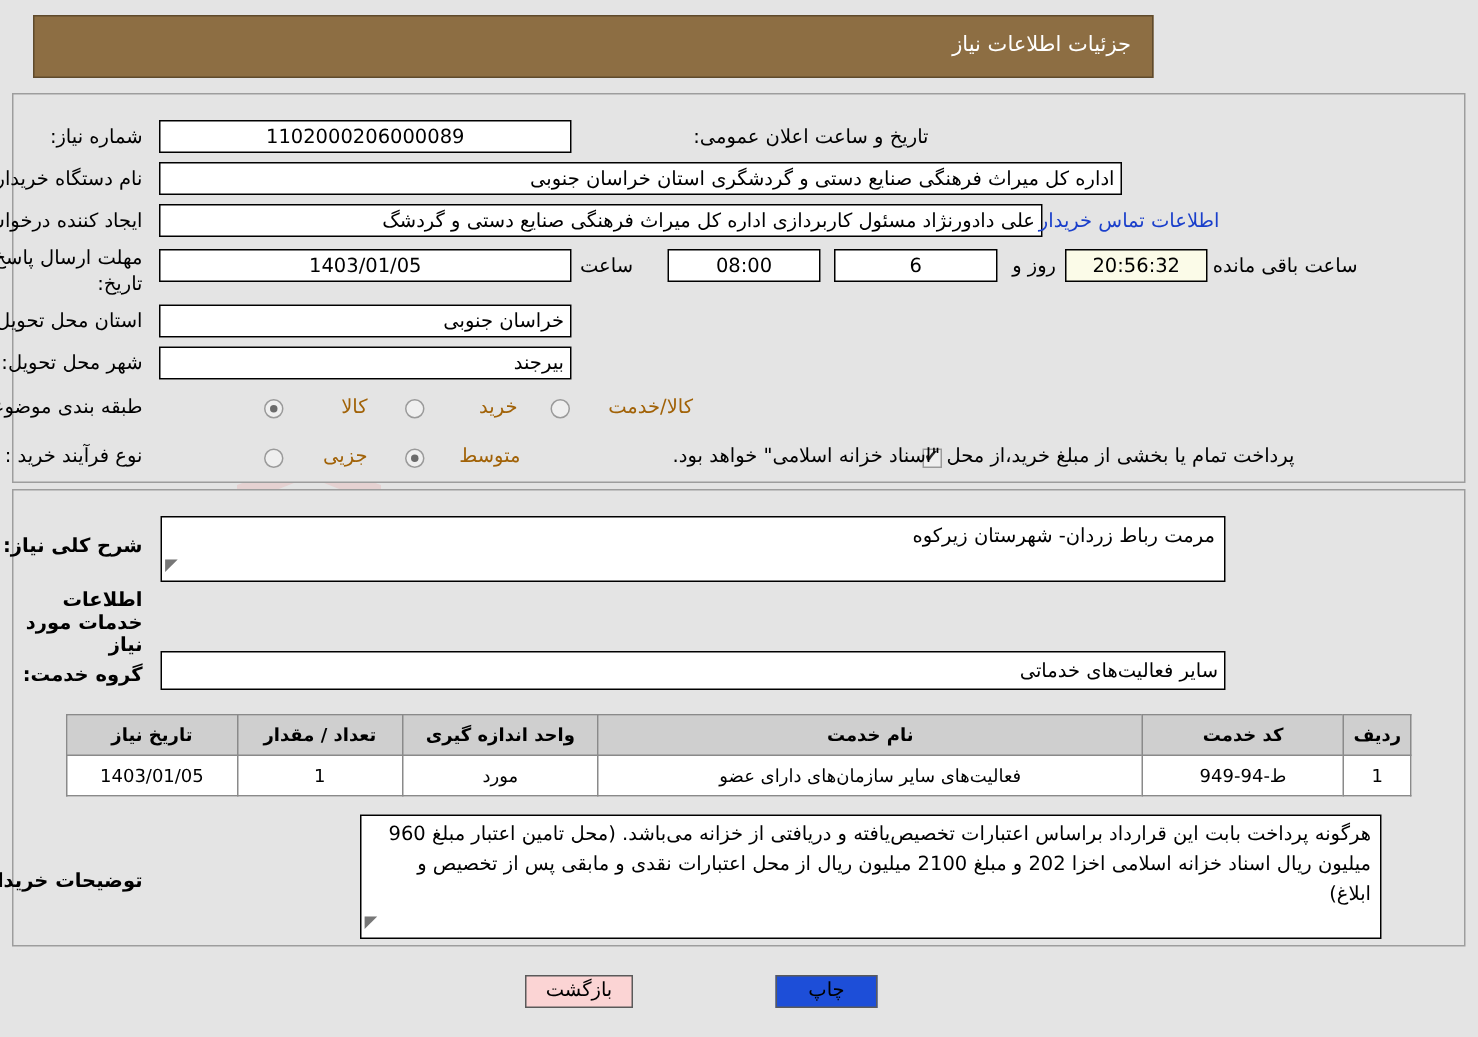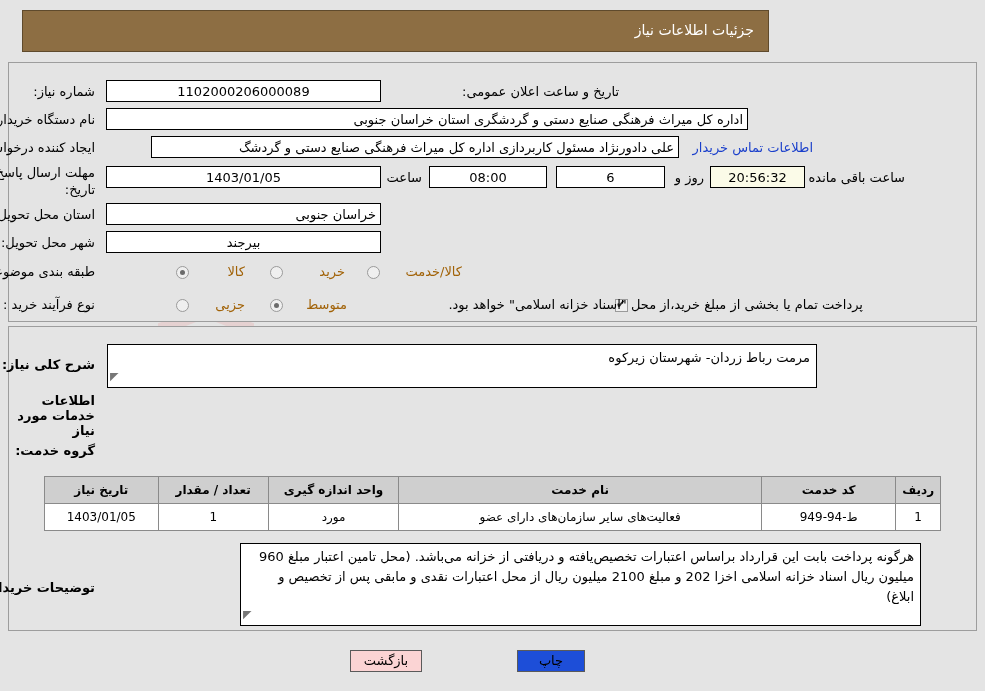--- a/index.html
+++ b/index.html
@@ -259,40 +259,40 @@
 
   <div class="lbl" style="right:890px; top:84px;">شماره نیاز:</div>
   <div class="fld center" style="right:604px; top:80px; width:275px;">1102000206000089</div>
 
   <div class="lbl" style="right:366px; top:84px;">تاریخ و ساعت اعلان عمومی:</div>
 
   <div class="lbl" style="right:890px; top:112px;">نام دستگاه خریدار:</div>
   <div class="fld right" style="right:237px; top:108px; width:642px;">اداره کل میراث فرهنگی  صنایع دستی و گردشگری استان خراسان جنوبی</div>
 
   <div class="lbl" style="right:890px; top:140px;">ایجاد کننده درخواست:</div>
-  <div class="fld right" style="right:306px; top:136px; width:528px;">علی دادورنژاد مسئول کاربردازی اداره کل میراث فرهنگی  صنایع دستی و گردشگ</div>
+  <div class="fld right" style="right:290px; top:136px; width:589px;">علی دادورنژاد مسئول کاربردازی اداره کل میراث فرهنگی  صنایع دستی و گردشگ</div>
   <div class="link" style="right:172px; top:140px;">اطلاعات تماس خریدار</div>
 
   <div class="lbl" style="right:890px; top:165px;">مهلت ارسال پاسخ: تا</div>
   <div class="lbl" style="right:890px; top:182px;">تاریخ:</div>
   <div class="fld center" style="right:604px; top:166px; width:275px;">1403/01/05</div>
 
   <div class="lbl" style="right:563px; top:170px;">ساعت</div>
-  <div class="fld center" style="right:438px; top:166px; width:118px;">08:00</div>
+  <div class="fld center" style="right:438px; top:166px; width:102px;">08:00</div>
 
   <div class="fld center" style="right:320px; top:166px; width:109px;">6</div>
   <div class="lbl" style="right:281px; top:170px;">روز و</div>
   <div class="fld cream center" style="right:180px; top:166px; width:95px;">20:56:32</div>
   <div class="lbl" style="right:80px; top:170px;">ساعت باقی مانده</div>
 
   <div class="lbl" style="right:890px; top:207px;">استان محل تحویل:</div>
   <div class="fld right" style="right:604px; top:203px; width:275px;">خراسان جنوبی</div>
 
   <div class="lbl" style="right:890px; top:235px;">شهر محل تحویل:</div>
-  <div class="fld right" style="right:604px; top:231px; width:275px;text-align:center;">بیرجند</div>
+  <div class="fld right" style="right:604px; top:231px; width:275px;">بیرجند</div>
 
   <div class="lbl" style="right:890px; top:264px;">طبقه بندی موضوعی:</div>
 
   <div class="radio on" style="right:796px; top:266px;"></div>
   <div class="radio-lbl" style="right:740px; top:264px;">کالا</div>
 
   <div class="radio" style="right:702px; top:266px;"></div>
   <div class="radio-lbl" style="right:640px; top:264px;">خرید</div>
 
   <div class="radio" style="right:605px; top:266px;"></div>
@@ -313,20 +313,21 @@
 
   <div class="lbl lbl-b" style="right:890px; top:357px;">شرح کلی نیاز:</div>
   <div class="ta" style="right:168px; top:344px; width:710px; height:44px;">
     <span>مرمت رباط زردان- شهرستان زیرکوه</span>
     <span class="grip">◥</span>
   </div>
 
   <div class="section-title" style="right:890px; top:393px;">اطلاعات خدمات مورد نیاز</div>
 
   <div class="lbl lbl-b" style="right:890px; top:443px;">گروه خدمت:</div>
+  <div class="fld right" style="right:168px; top:434px; width:710px; height:26px; line-height:23px;">سایر فعالیت‌های خدماتی</div>
 
   <table class="tbl">
     <thead>
       <tr>
         <th style="width:36px">ردیف</th>
         <th style="width:132px">کد خدمت</th>
         <th style="width:383px">نام خدمت</th>
         <th style="width:130px">واحد اندازه گیری</th>
         <th style="width:108px">تعداد / مقدار</th>
         <th style="width:108px">تاریخ نیاز</th>

